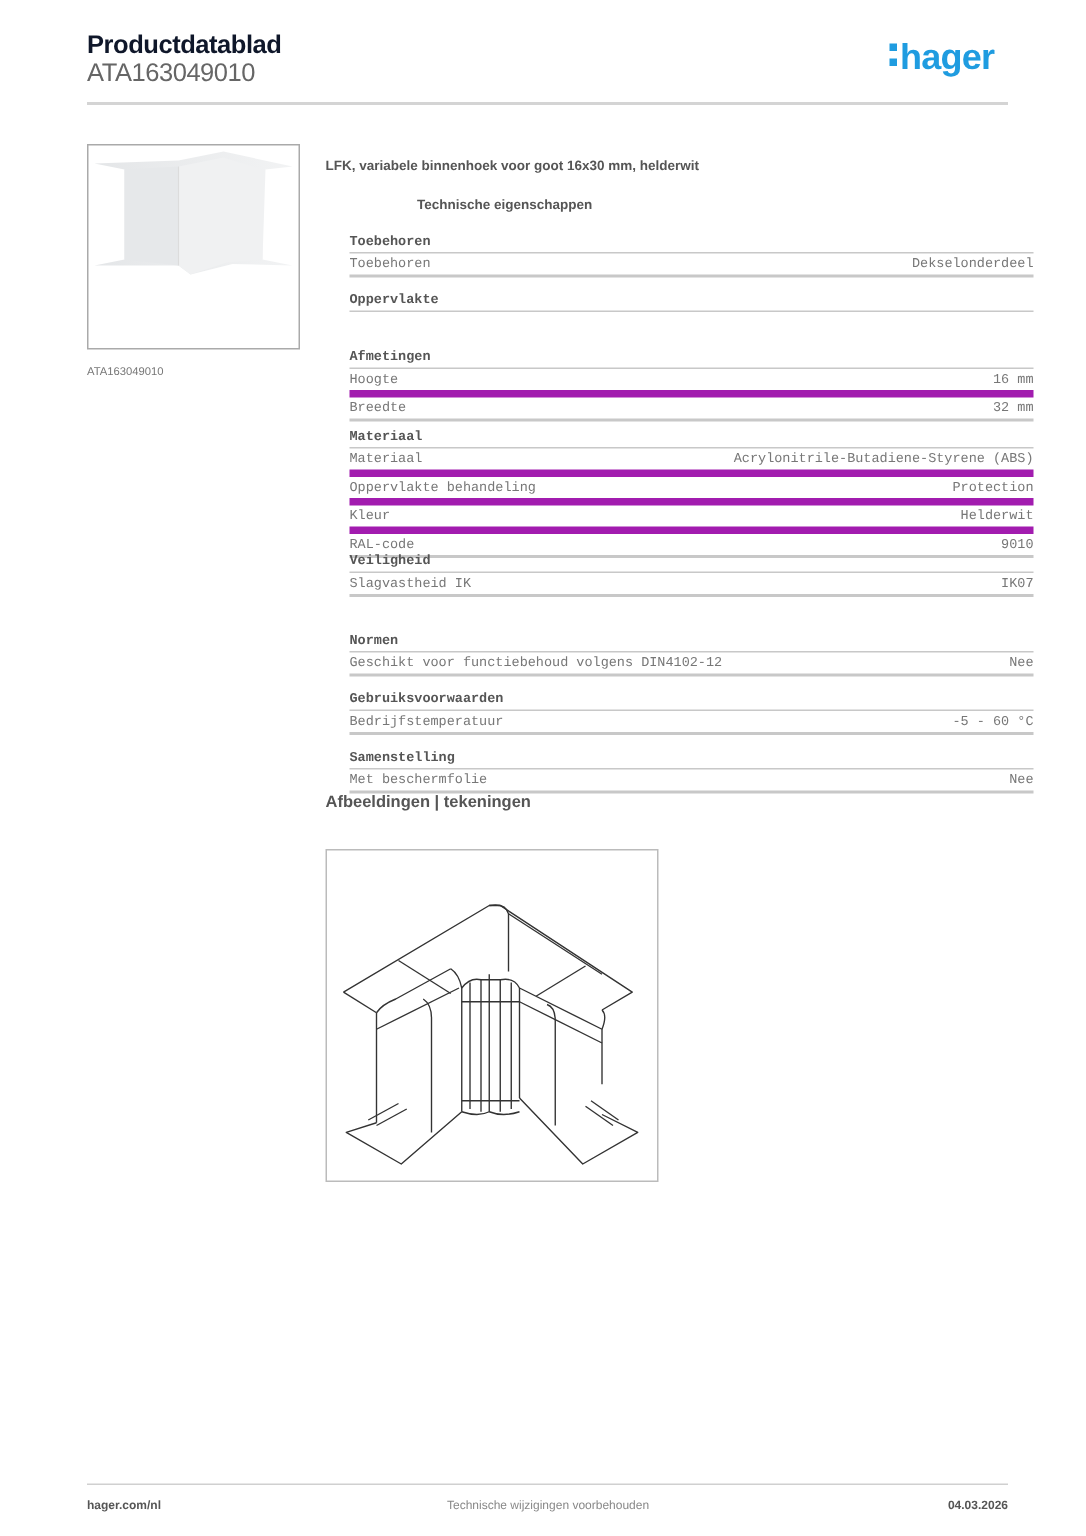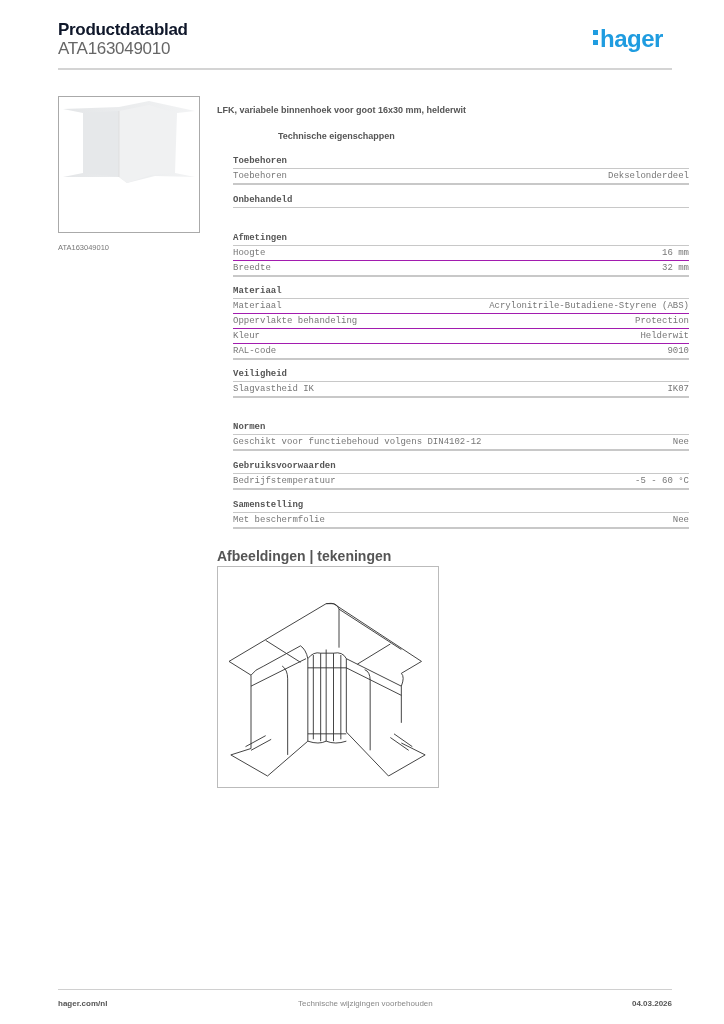--- a/index.html
+++ b/index.html
@@ -43,25 +43,25 @@
   .tech-title {
     position: absolute; top: 131px; left: 16px; font-size: 9px; font-weight: bold; color: #555; margin-left: 45px;
   }
   .section { position: absolute; left: 16px; width: 456px; font-family: Liberation Mono, monospace; }
   .sec-head {
     font-size: 9px; font-weight: bold; color: #555; height: 13px; line-height: 13px;
     border-bottom: 1px solid #c8c8c8;
   }
   .row {
     display: flex; justify-content: space-between; font-size: 9px; color: #777;
-    height: 14px; line-height: 14px; border-bottom: 1px solid #a21caf;
+    height: 14px; line-height: 14px; border-bottom: 5px solid #a21caf;
   }
   .row:last-child { border-bottom: 2px solid #c8c8c8; }
   .drawings-title {
-    position: absolute; top: 548px; left: 0; font-size: 14px; font-weight: bold; color: #555;
+    position: absolute; top: 529px; left: 0; font-size: 11px; font-weight: bold; color: #555;
   }
   .drawing {
     position: absolute; left: 217px; top: 566px; width: 222px; height: 222px;
     border: 1px solid #bbb; box-sizing: border-box; background: #fff;
   }
   .footer-rule {
     position: absolute; left: 58px; top: 989px; width: 614px; height: 1px; background: #d0d0d0;
   }
   .footer-left {
     position: absolute; left: 58px; top: 999px; font-size: 8px; font-weight: bold; color: #555; text-align: center;
@@ -103,21 +103,21 @@
 
   <div class="section" style="top:155px">
     <div class="sec-head">Toebehoren</div>
     <div class="row">
         <span>Toebehoren</span>
         <span>Dekselonderdeel</span>
       </div>
   </div>
 
   <div class="section" style="top:194px">
-    <div class="sec-head">Onbehandeld</div>
+    <div class="sec-head">Oppervlakte</div>
   </div>
 
   <div class="section" style="top:232px">
     <div class="sec-head">Afmetingen</div>
     <div class="row">
         <span>Hoogte</span>
         <span>16 mm</span>
       </div>
     <div class="row">
         <span>Breedte</span>

